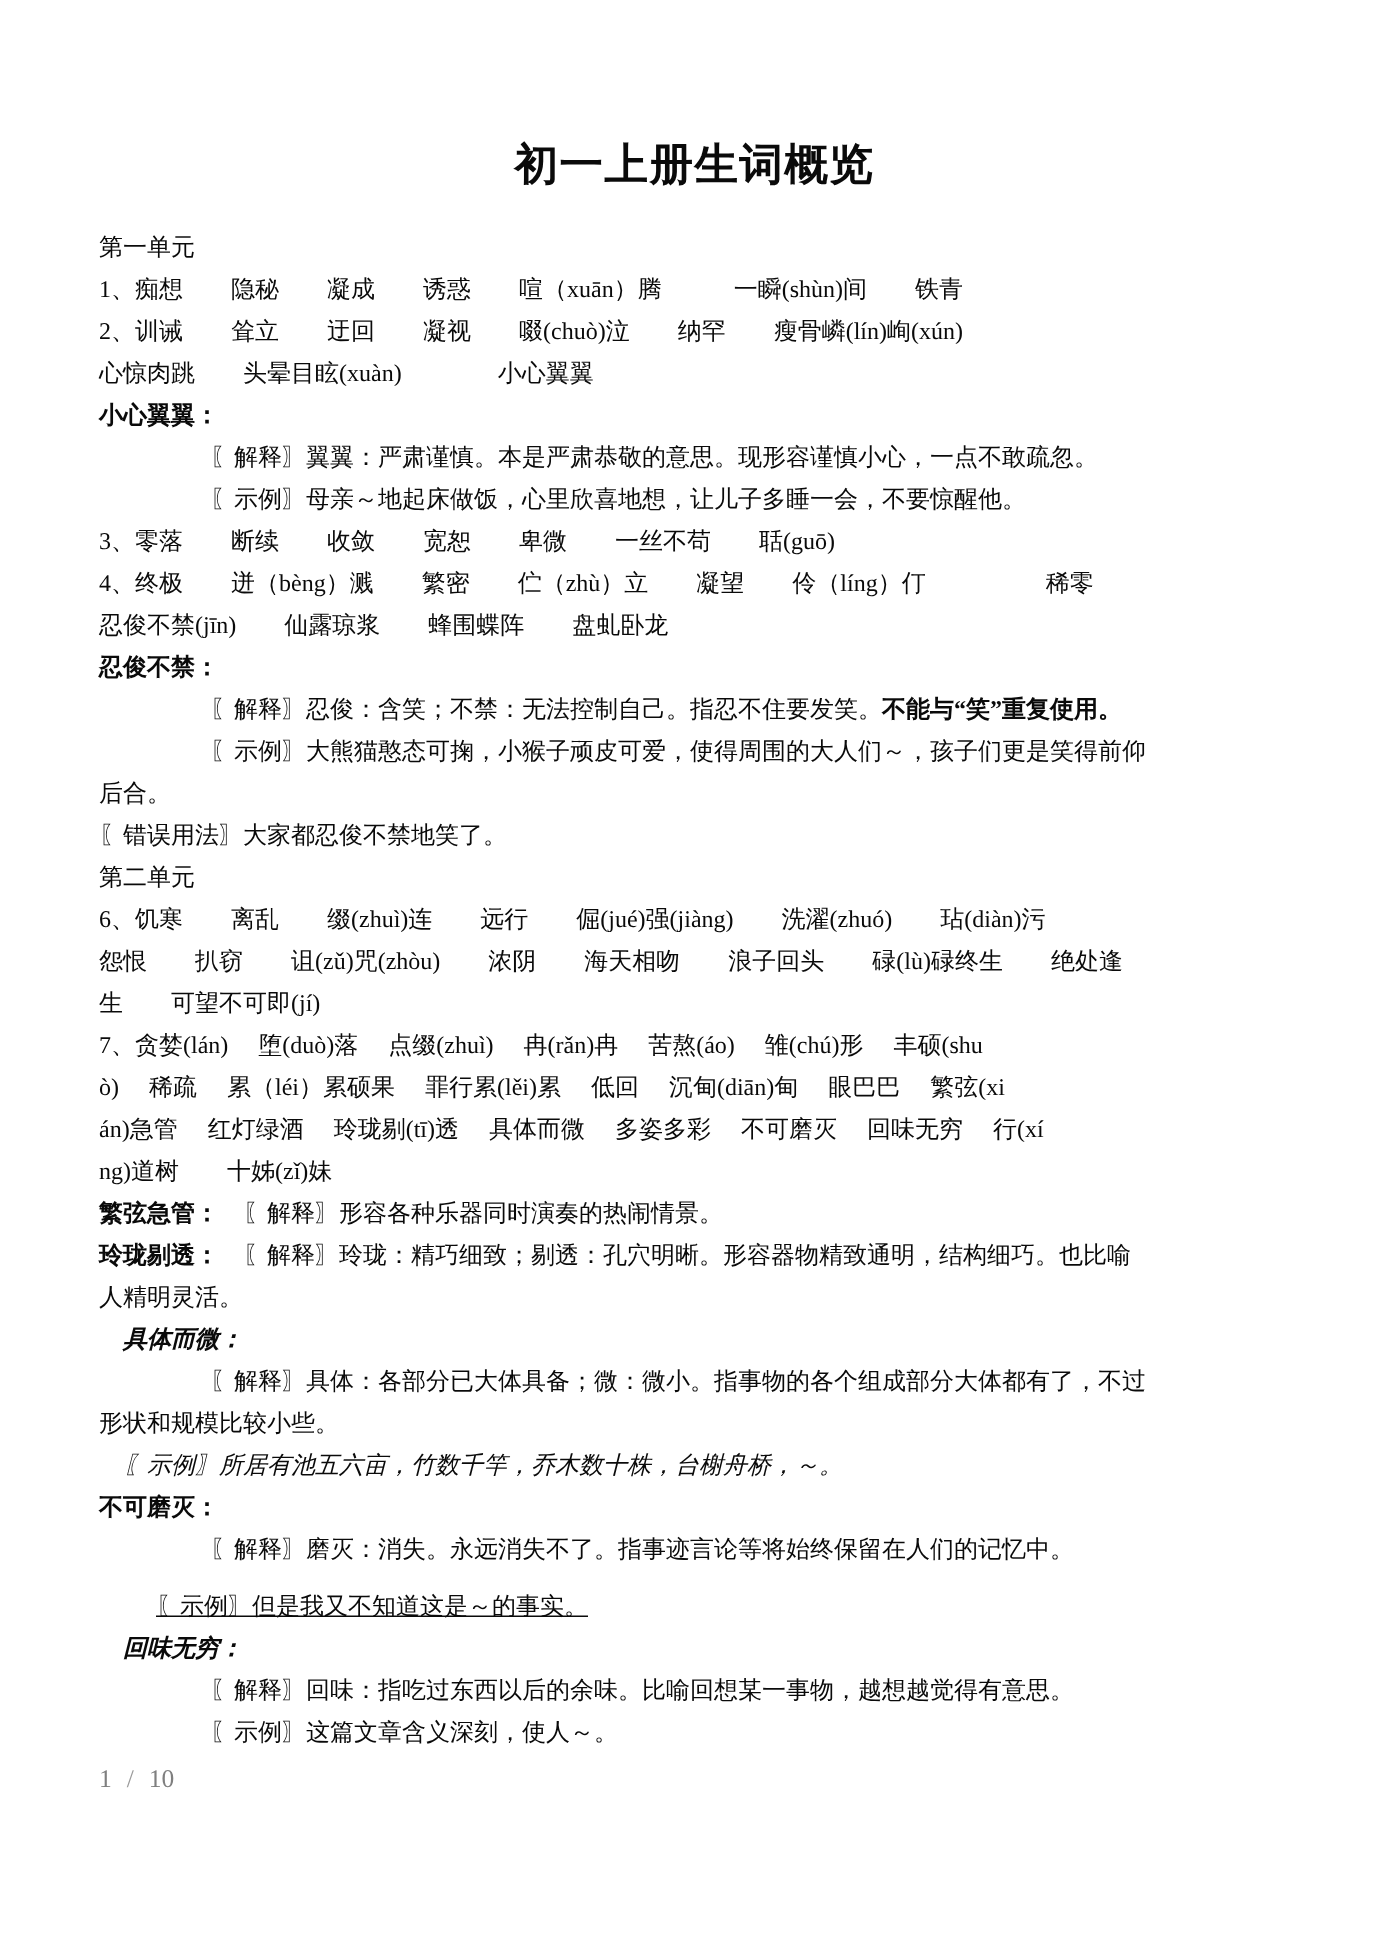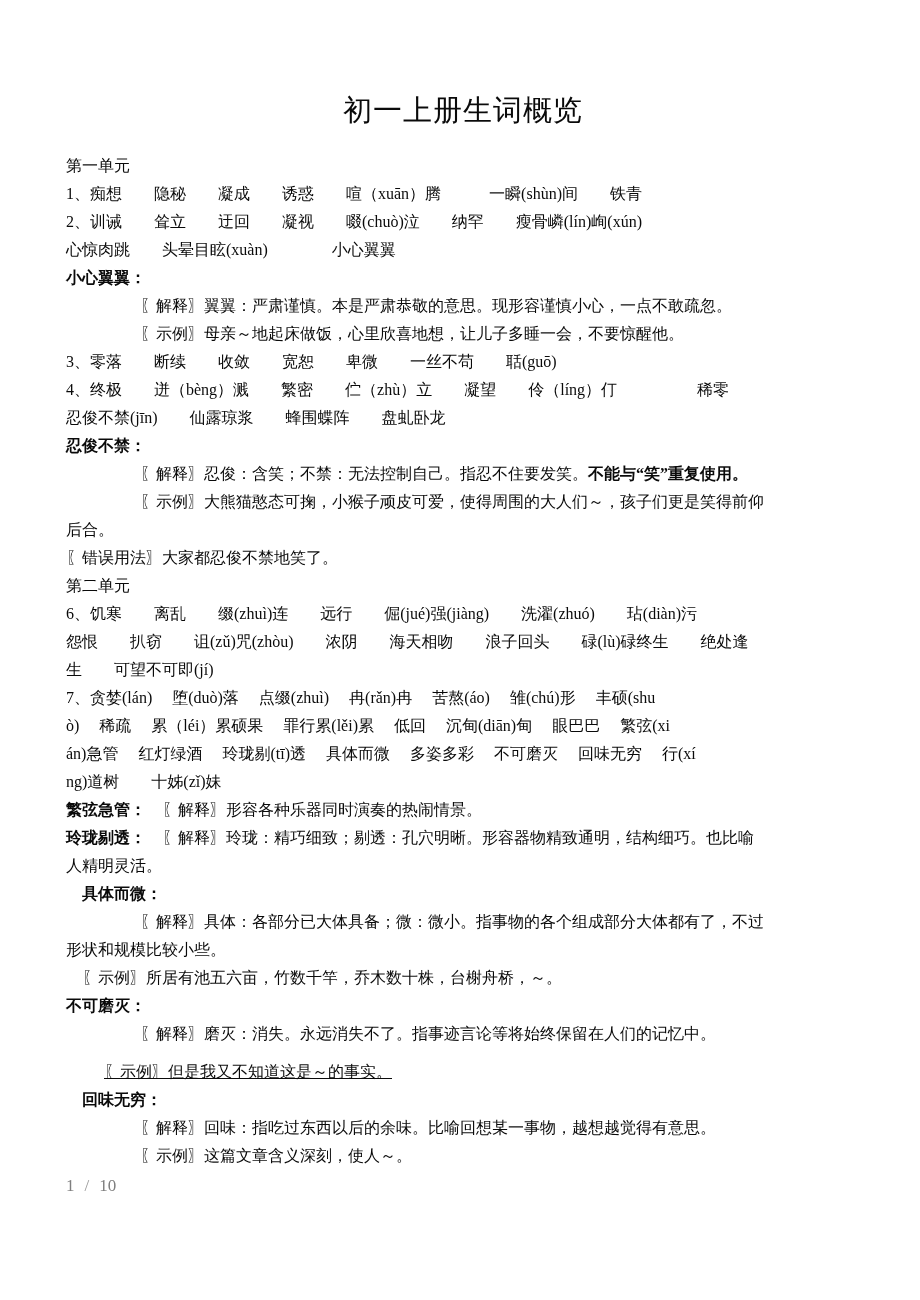--- a/index.html
+++ b/index.html
@@ -15,32 +15,32 @@
     color: #0a0a0a;
   }
   .page {
     padding: 92px 60px 0 66px;
     box-sizing: border-box;
     width: 920px;
   }
   .doc-title {
     text-align: center;
     font-size: 29px;
-    font-weight: 400;
+    font-weight: 700;
     line-height: 36px;
     margin: 0 0 24px 0;
     letter-spacing: 1px;
   }
   .doc-body .line {
     font-size: 16px;
     line-height: 28px;
     white-space: pre;
   }
   .line.hang { padding-left: 74px; }
-  .line.one  { padding-left: 16px; }
+  .line.one  { padding-left: 16px; font-style: italic; }
   .line.two  { padding-left: 38px; text-decoration: underline; }
   .line.gap-before { margin-top: 10px; }
   .b { font-weight: 700; }
   .footer {
     color: #7f7f7f;
     font-size: 17px;
     line-height: 24px;
     margin-top: 4px;
   }
   .footer .sep { margin: 0 10px; color: #9a9a9a; }

